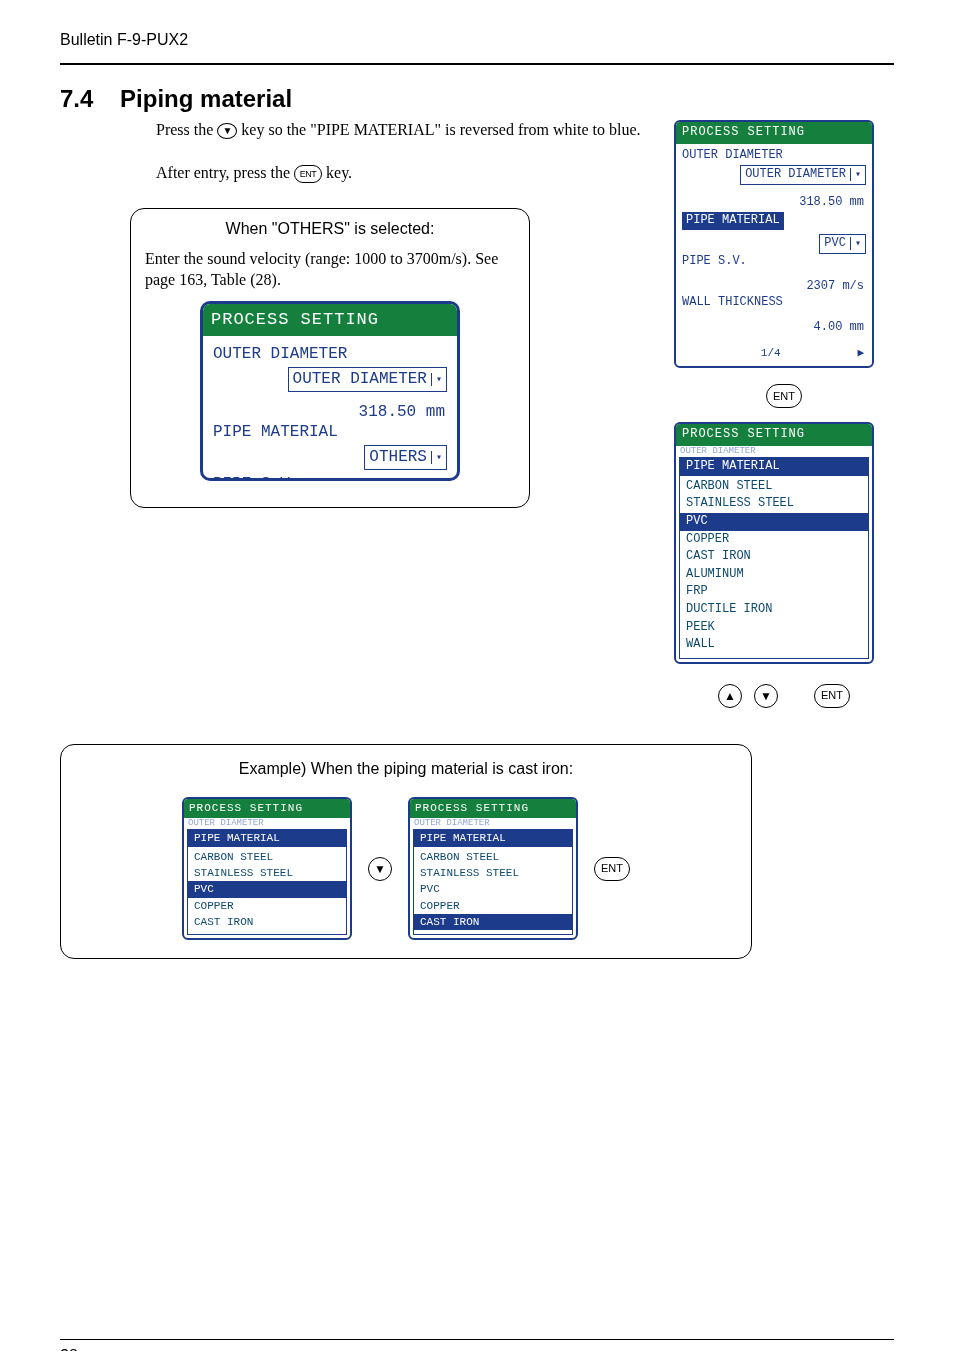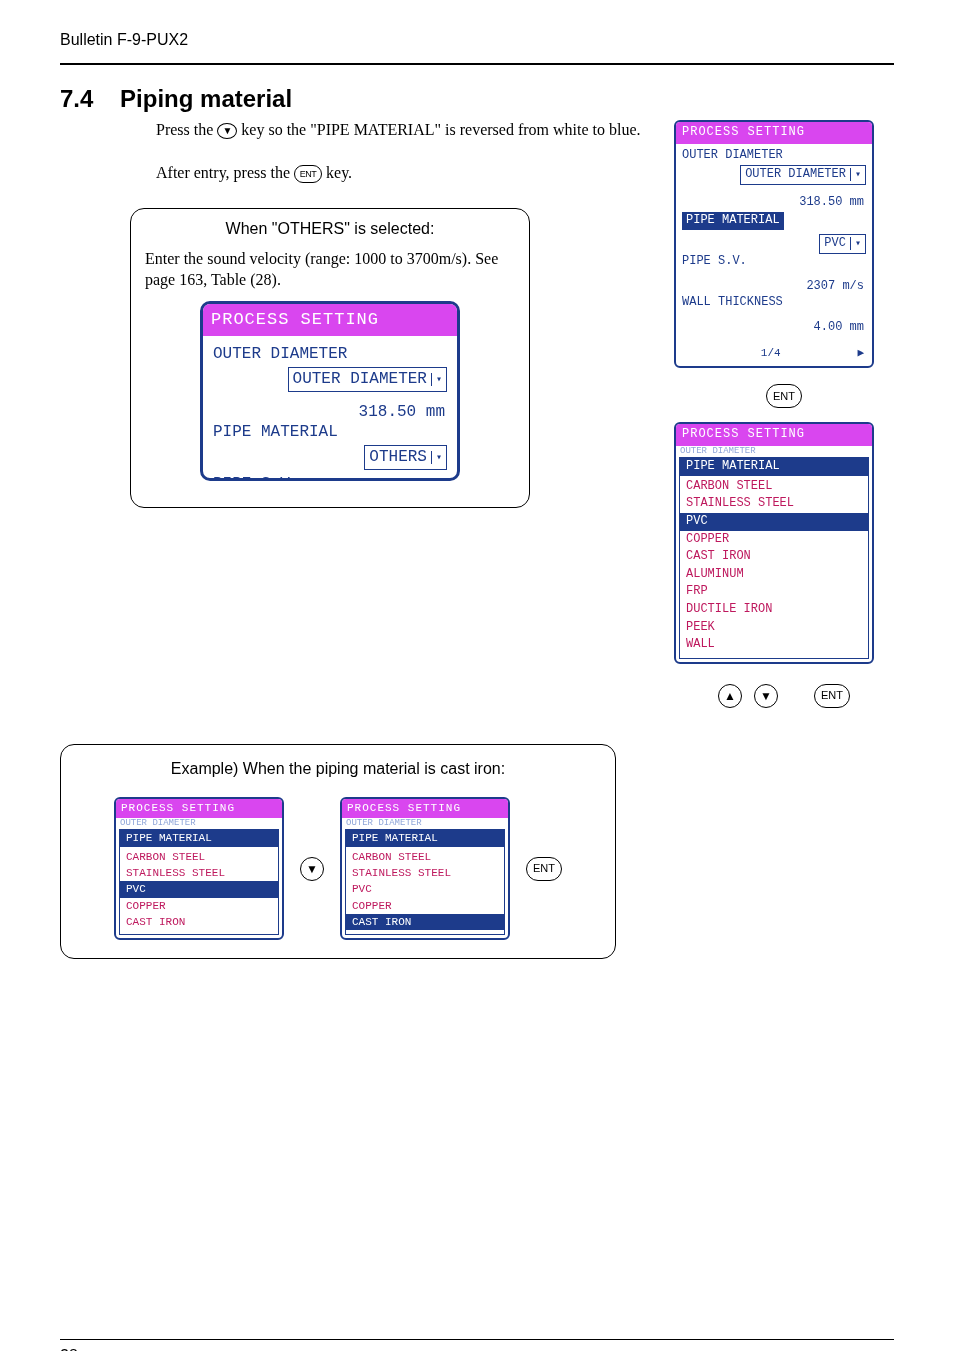--- a/index.html
+++ b/index.html
@@ -50,21 +50,21 @@
   
   .lcd {
     border: 2px solid #1d3b8b; border-radius: 6px;
     font-family: "Courier New", monospace;
     font-size: 12px; color: #1d3b8b; background: #fff;
     display: inline-block; overflow: hidden;
     width: 200px;
   }
   .lcd-large { width: 260px; font-size: 16px; margin: 0 auto; display: block; border-width: 3px; border-radius: 10px; }
   .lcd-header {
-    background: #d946ef; color: #fff; padding: 3px 6px;
+    background: #15803d; color: #fff; padding: 3px 6px;
     letter-spacing: 1px; font-size: inherit;
   }
   .lcd-large .lcd-header { padding: 5px 8px; font-size: 17px; }
   .lcd-body { padding: 4px 6px 6px 6px; }
   .lcd-large .lcd-body { padding: 8px 10px; }
   .lcd-label { display: block; }
   .lcd-row-label-sel { background: #1d3b8b; color: #fff; display: inline-block; padding: 1px 4px; margin: 2px 0; }
   .lcd-field {
     display: flex; justify-content: flex-end; align-items: center; gap: 4px;
     margin-top: 2px;
@@ -73,33 +73,33 @@
     border: 1px solid #1d3b8b; padding: 1px 4px; display: inline-flex; align-items: center; gap: 4px;
     background: #fff; color: #1d3b8b;
   }
   .lcd-caret {
     border-left: 1px solid #1d3b8b; padding-left: 4px; font-size: 10px;
   }
   .lcd-value { text-align: right; margin-top: 10px; padding-right: 2px; }
   .lcd-footer { display: flex; justify-content: space-between; padding: 4px 8px 6px 8px; font-size: 11px; }
   .lcd-arrow-right { color: #1d3b8b; }
   .lcd-list { padding: 2px 0px 4px 0px; }
-  .lcd-list-item { padding: 1px 6px; color: #be185d; }
+  .lcd-list-item { padding: 1px 6px; color: #0c4a6e; }
   .lcd-list-item.sel { background: #1d3b8b; color: #fff; }
   .lcd-list-wrap { border: 1px solid #1d3b8b; margin: 0 3px 3px 3px; }
   .lcd-small-ghost { font-size: 9px; color: #8ea5d8; padding: 0 4px; }
 
   .right-keys { text-align: center; margin: 10px 0 14px 0; }
   .right-keys-row { display: flex; gap: 12px; justify-content: center; align-items: center; margin-top: 14px; }
 
   
   .example-box {
     border: 1.5px solid #000; border-radius: 14px;
     padding: 14px 18px 18px 18px; margin-top: 36px;
-    width: 556px;
+    width: 692px;
   }
   .example-title { font-family: Arial, sans-serif; text-align: center; font-size: 16px; margin-bottom: 18px; }
   .example-row { display: flex; align-items: center; gap: 16px; justify-content: center; }
   .lcd-ex { width: 170px; font-size: 11px; border-width: 2px; border-radius: 6px; }
   .lcd-ex .lcd-header { font-size: 11px; padding: 2px 5px; }
   .page-num { font-family: Arial, sans-serif; margin-top: 6px; font-size: 16px; }
   .cut-off { overflow: hidden; }
 </style>
 </head>
 <body>

